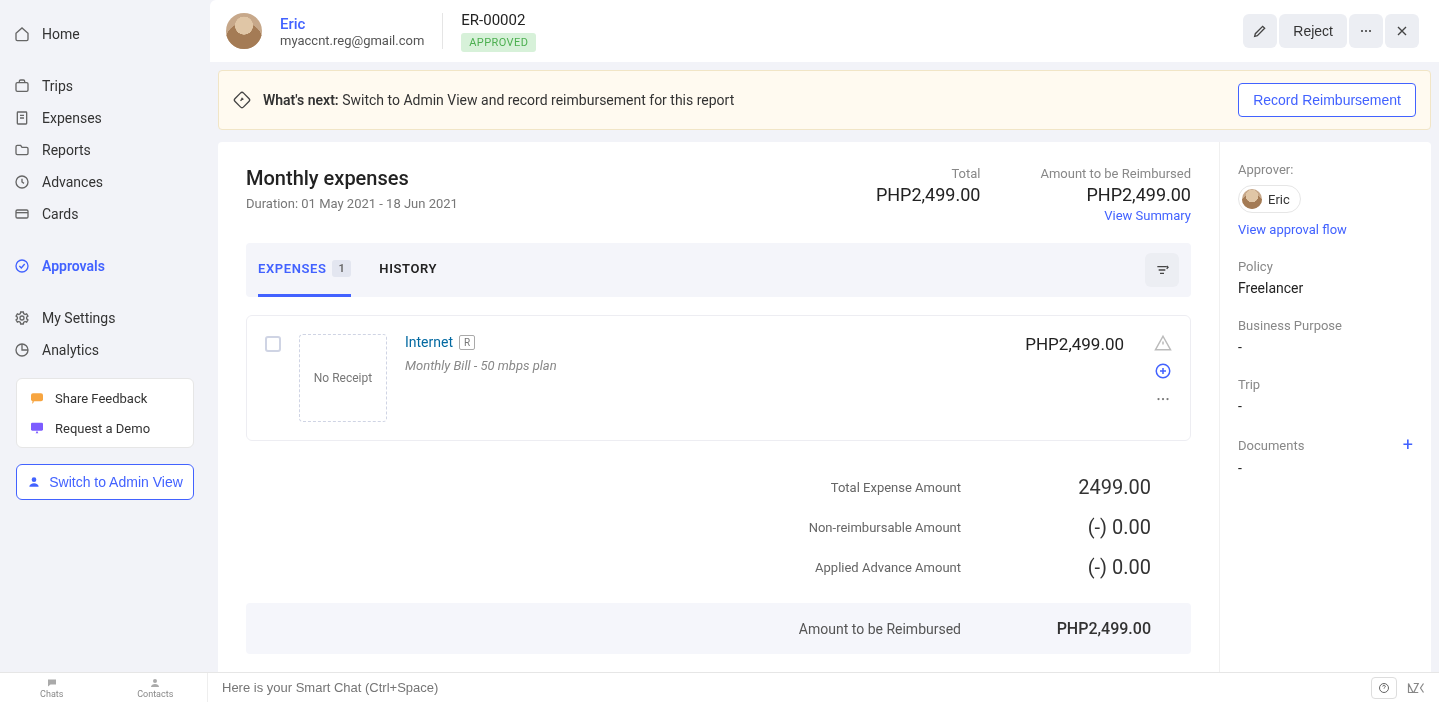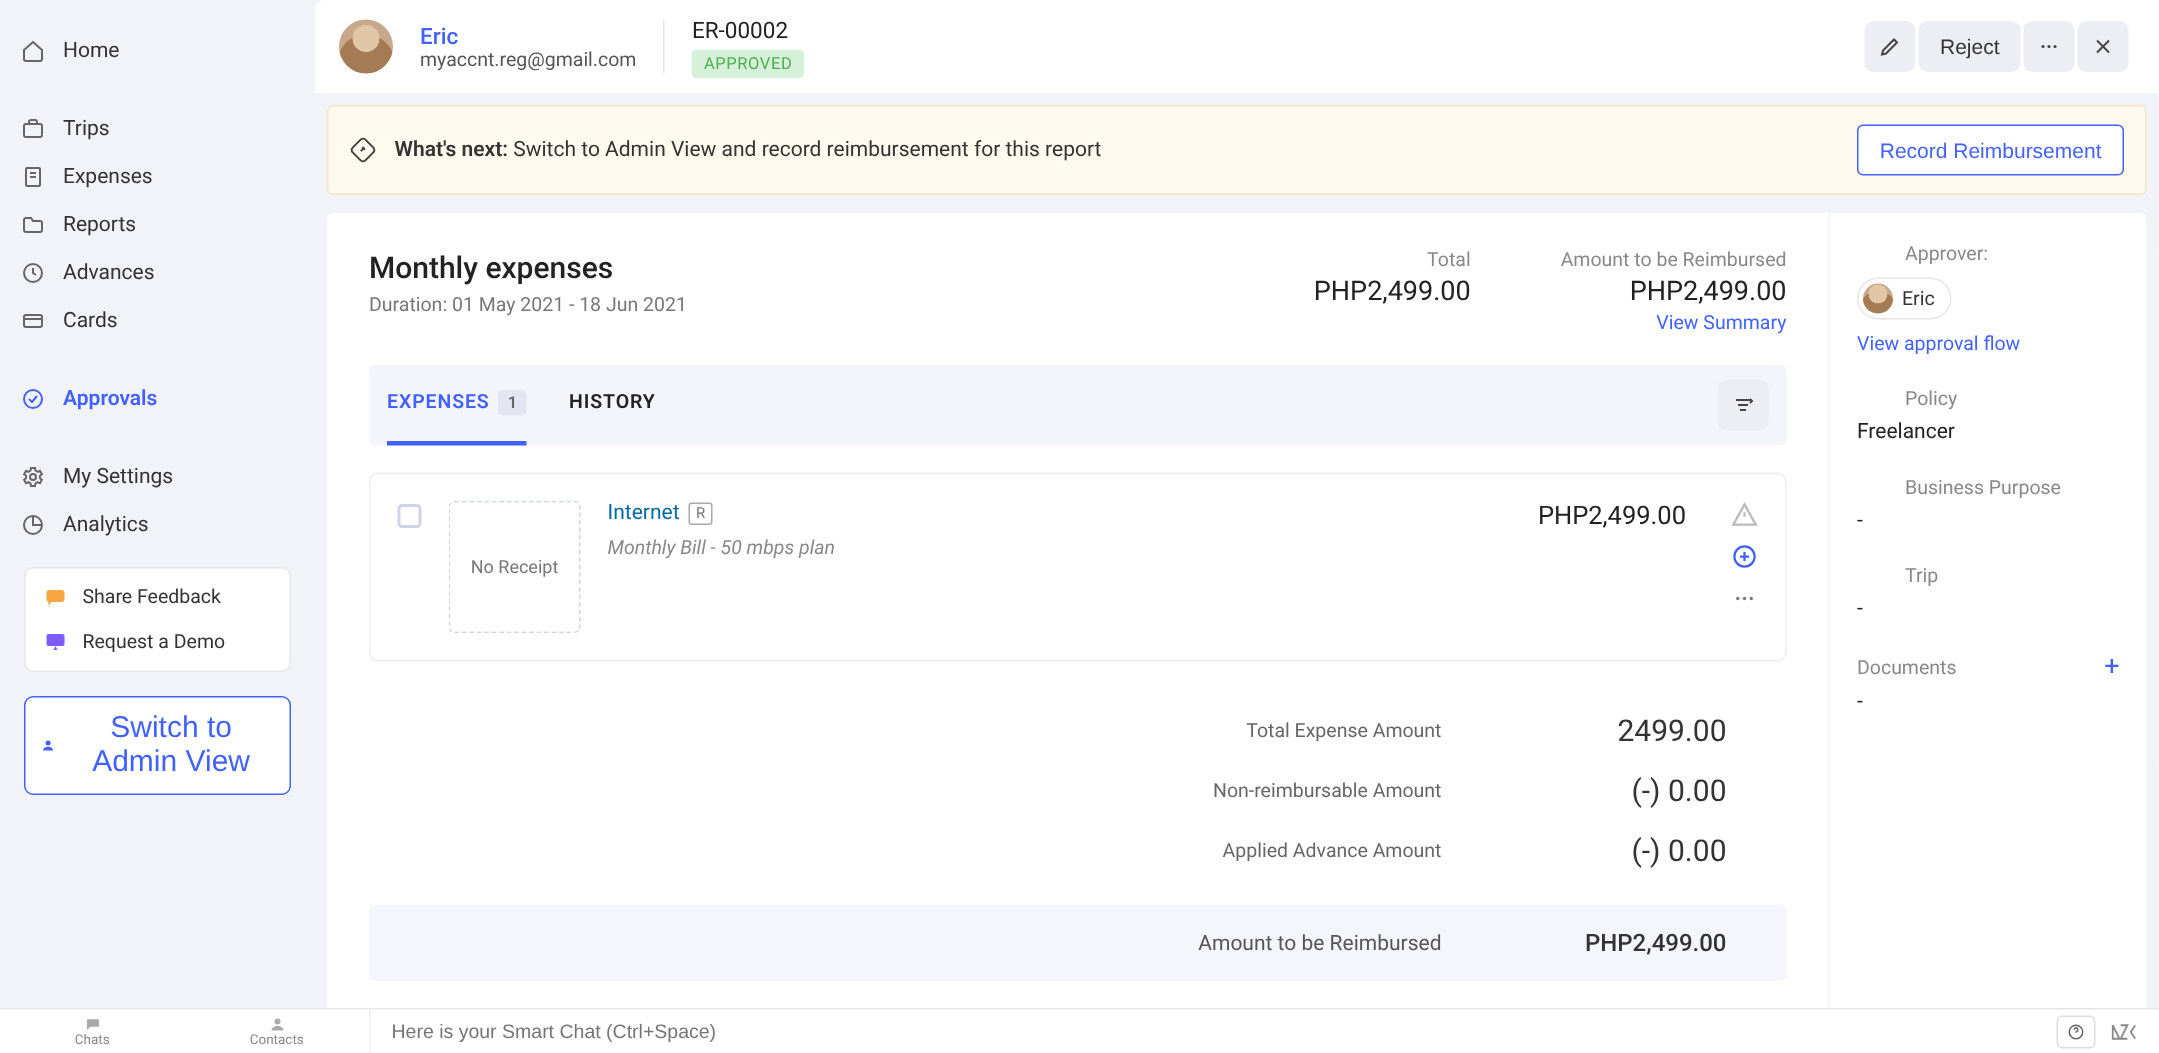--- a/index.html
+++ b/index.html
@@ -59,21 +59,21 @@
   .feedback-box .icon { width: 16px; height: 16px; flex: none; }
 
   .admin-btn {
     margin: 4px 16px 20px;
     display: flex; align-items: center; justify-content: center; gap: 8px;
     padding: 9px 10px;
     border: 1px solid #4262ff;
     border-radius: 6px;
     color: #4262ff;
     background: #fff;
-    font-size: 20px;
+    font-size: 14px;
     cursor: pointer;
   }
 
   
   .content {
     flex: 1; display: flex; flex-direction: column; min-width: 0;
     background: #f2f3f8;
   }
 
   
@@ -251,42 +251,42 @@
     background: #f5f6fb;
     display: flex; justify-content: flex-end; align-items: center; gap: 60px;
     padding: 16px 40px;
     border-radius: 4px;
   }
   .reimb-bar .lbl { color: #555; font-size: 14px; flex: 1; text-align: right; }
   .reimb-bar .val { font-size: 16px; font-weight: 500; width: 130px; text-align: right; }
 
   
   .meta-section { margin-bottom: 22px; }
-  .meta-label { color: #888; font-size: 13px; margin-bottom: 6px; margin-left: 32px; }
+  .meta-label { color: #888; font-size: 13px; margin-bottom: 6px; }
   .meta-value { color: #222; font-size: 14px; }
   .approver-pill {
     display: inline-flex; align-items: center; gap: 6px;
     border: 1px solid #e6e6e6; border-radius: 14px;
     padding: 3px 10px 3px 3px; font-size: 13px;
     margin-top: 2px;
   }
   .small-avatar {
     width: 20px; height: 20px; border-radius: 10px; background: #c7a88a;
     position: relative; overflow: hidden;
   }
   .small-avatar::after {
     content: ""; position: absolute; inset: 0;
     background: radial-gradient(circle at 50% 35%, #e0c6a6 38%, transparent 39%),
                 radial-gradient(circle at 50% 85%, #a47b55 60%, transparent 61%);
   }
   .doc-head { display: flex; justify-content: space-between; align-items: center; }
   .plus { color: #4262ff; font-size: 18px; cursor: pointer; line-height: 1; }
 
   
-  .foot-tabs { width: 247px; display: flex; border-right: 1px solid #eee; }
+  .foot-tabs { width: 208px; display: flex; border-right: 1px solid #eee; }
   .foot-tab {
     flex: 1; display: flex; flex-direction: column; align-items: center; justify-content: center;
     font-size: 9px; color: #888; cursor: pointer;
   }
   .foot-tab .ico { width: 14px; height: 12px; }
   .smart-chat {
     flex: 1; display: flex; align-items: center; padding: 0 14px;
   }
   .smart-chat input {
     border: none; outline: none; width: 100%;

